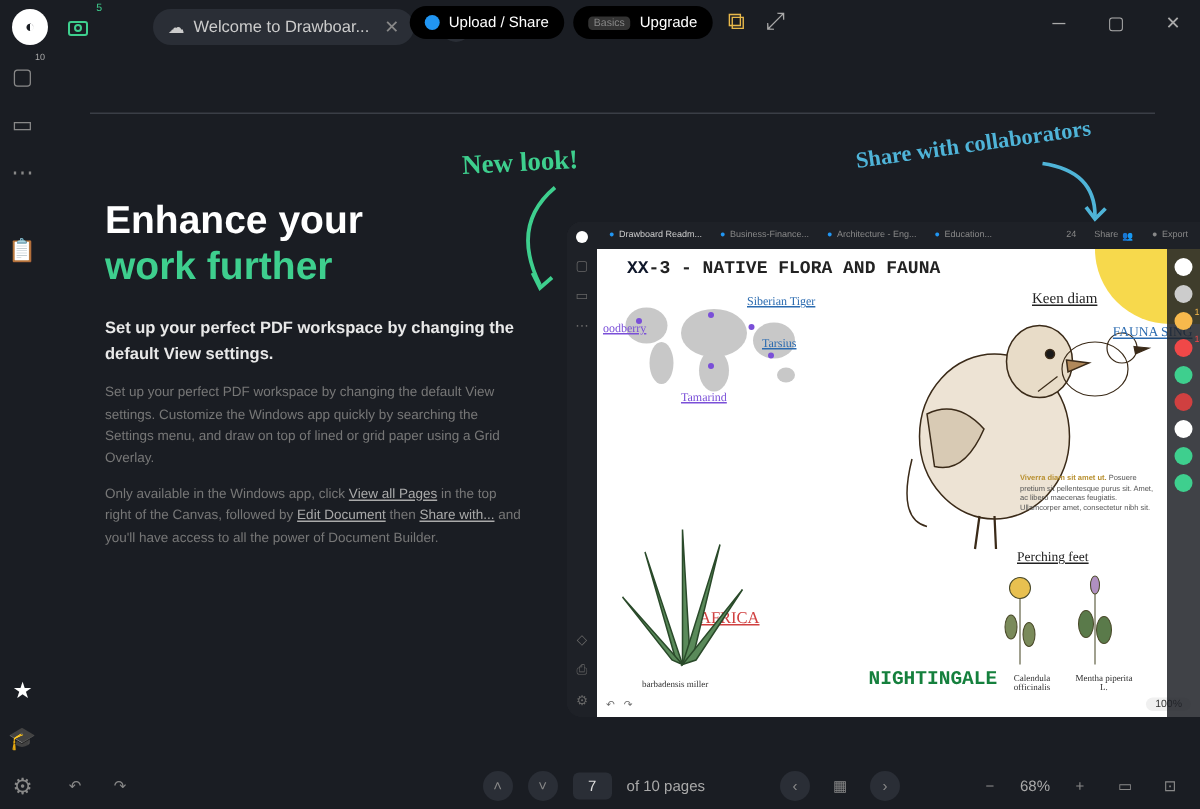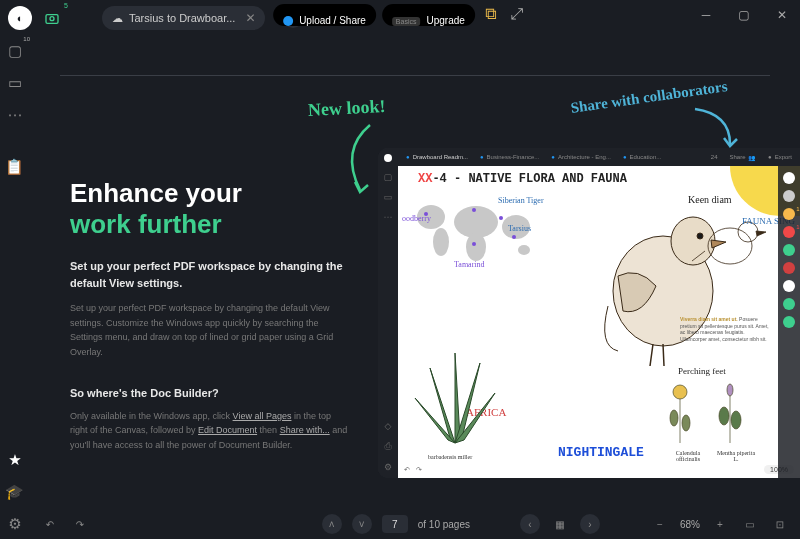--- a/index.html
+++ b/index.html
@@ -11,37 +11,37 @@
 
 
 .topnav { height: 28px; display: flex; align-items: center; padding: 0 8px; gap: 8px; position: absolute; top: 4px; left: 0; right: 120px; }
 .topnav .logo-btn { width: 24px; height: 24px; border-radius: 50%; background: #fff; display: flex; align-items: center; justify-content: center; font-size: 11px; color: #1a1d23; }
 .topnav .cam-btn { width: 24px; height: 24px; border-radius: 6px; display: flex; align-items: center; justify-content: center; color: #3ecf8e; position: relative; }
 .topnav .cam-btn::after { content: '5'; position: absolute; top: -4px; right: -4px; font-size: 7px; color: #3ecf8e; }
 .tab { margin-left: 30px; height: 24px; background: #2a2e36; border-radius: 12px; display: flex; align-items: center; padding: 0 10px; gap: 6px; font-size: 11px; color: #ccc; }
 .tab .close { color: #888; font-size: 12px; margin-left: 4px; }
 .addtab { width: 20px; height: 20px; border-radius: 50%; background: #2a2e36; display: flex; align-items: center; justify-content: center; color: #ccc; font-size: 13px; margin-left: 10px; }
 .top-center { position: absolute; left: 50%; transform: translateX(-50%); top: 4px; display: flex; gap: 6px; }
-.pill { height: 22px; background: #000; border-radius: 11px; display: flex; align-items: flex-end; padding: 0 10px; gap: 6px; font-size: 10px; color: #fff; }
+.pill { height: 22px; background: #000; border-radius: 11px; display: flex; align-items: center; padding: 0 10px; gap: 6px; font-size: 10px; color: #fff; }
 .pill .dot-blue { width: 10px; height: 10px; border-radius: 50%; background: #2196f3; }
 .pill .basics { font-size: 7px; color: #888; background: #333; padding: 1px 4px; border-radius: 3px; }
 .expand-btn { width: 20px; height: 20px; display: flex; align-items: center; justify-content: center; color: #e8b84a; }
 
 
 .leftbar { position: absolute; left: 0; top: 36px; bottom: 0; width: 30px; display: flex; flex-direction: column; align-items: center; padding: 6px 0; gap: 14px; }
 .leftbar .ico { width: 18px; height: 18px; color: #888; display: flex; align-items: center; justify-content: center; font-size: 15px; position: relative; }
 .leftbar .ico.spacer { flex: 1; }
 .leftbar .badge10::after { content: '10'; position: absolute; top: -6px; right: -6px; font-size: 6px; color: #aaa; }
 
 
 .main { position: absolute; left: 30px; top: 40px; right: 0; bottom: 30px; overflow: hidden; }
 .divider { border-top: 1px solid #3a3e46; margin: 35px 30px 0 30px; }
 .content { padding: 55px 0 0 40px; display: flex; }
 .textcol { width: 280px; }
-h1 { font-size: 26px; font-weight: 600; line-height: 1.2; color: #fff; margin-top: 47px; }
+h1 { font-size: 26px; font-weight: 600; line-height: 1.2; color: #fff; }
 h1 .accent { color: #3ecf8e; }
 .lead { margin-top: 18px; font-size: 11px; font-weight: 600; line-height: 1.5; color: #e8e8e8; }
 .sub { margin-top: 10px; font-size: 9px; line-height: 1.6; color: #777; }
 .sub a { color: #aaa; text-decoration: underline; }
 .q { margin-top: 28px; font-size: 11px; font-weight: 600; color: #e8e8e8; }
 
 
 .anno1 { position: absolute; color: #3ecf8e; font-family: 'Comic Sans MS', cursive; font-size: 18px; font-weight: 600; top: 58px; left: 278px; transform: rotate(-3deg); }
 .anno2 { position: absolute; color: #4fb4d8; font-family: 'Comic Sans MS', cursive; font-size: 15px; font-weight: 600; top: 50px; left: 540px; transform: rotate(-8deg); line-height: 1; }
 svg.arrow { position: absolute; }
@@ -62,22 +62,22 @@
 .pv-bottom { position: absolute; bottom: 4px; left: 6px; right: 6px; display: flex; align-items: center; gap: 6px; font-size: 7px; color: #666; }
 .pv-bottom .zoompill { background: #f0f0f0; border-radius: 8px; padding: 1px 6px; margin-left: auto; color: #333; }
 
 
 .canvas-title { position: absolute; top: 6px; left: 20px; font-family: 'Courier New', monospace; font-size: 12px; font-weight: 700; color: #222; }
 .worldmap { position: absolute; top: 26px; left: 8px; width: 140px; height: 80px; }
 .bird { position: absolute; top: 30px; left: 170px; width: 160px; height: 180px; }
 .bird2 { position: absolute; top: 40px; right: 30px; width: 80px; height: 70px; }
 .plant { position: absolute; bottom: 30px; left: 12px; width: 90px; height: 100px; }
 .flowers { position: absolute; bottom: 30px; right: 40px; width: 100px; height: 70px; }
-.hand-label { position: absolute; font-family: 'Comic Sans MS', cursive; font-size: 8px; }
-.script-label { position: absolute; font-family: 'Courier New', monospace; font-size: 10px; color: #1d4ed8; font-weight: 600; }
+.hand-label { position: absolute; font-family: 'Comic Sans MS', cursive; font-size: 8px; text-decoration: underline; }
+.script-label { position: absolute; font-family: 'Courier New', monospace; font-size: 10px; color: #15803d; font-weight: 600; margin-left: 21px; }
 .botname { position: absolute; font-family: Georgia, serif; font-size: 6px; color: #333; text-align: center; }
 .yellow-corner { position: absolute; top: 0; right: 0; width: 70px; height: 50px; background: #f7d94c; border-radius: 0 0 0 60px; }
 .lorem { position: absolute; top: 150px; right: 30px; width: 90px; font-size: 5px; color: #555; line-height: 1.3; }
 .lorem b { color: #b89030; }
 
 
 .bottombar { position: absolute; left: 30px; right: 0; bottom: 0; height: 30px; display: flex; align-items: center; padding: 0 10px; gap: 10px; font-size: 10px; color: #aaa; }
 .bottombar .b-ico { width: 20px; height: 20px; display: flex; align-items: center; justify-content: center; color: #888; border-radius: 10px; }
 .bottombar .round { background: #2a2e36; border-radius: 50%; }
 .bottombar .grow { flex: 1; }
@@ -95,21 +95,21 @@
 <div class="topnav">
   <div class="logo-btn">◐</div>
   <div class="cam-btn">
     <svg width="16" height="16" viewBox="0 0 24 24" fill="none" stroke="currentColor" stroke-width="2">
         <rect x="3" y="7" width="18" height="13" rx="2"></rect>
         <circle cx="12" cy="13" r="3"></circle>
       </svg>
   </div>
   <div class="tab">
     <span>☁</span>
-    <span>Tarsius to Drawboar...</span>
+    <span>Welcome to Drawboar...</span>
     <span class="close">✕</span>
   </div>
   <div class="addtab">+</div>
 </div>
 
 <div class="top-center">
   <div class="pill">
     <span class="dot-blue"></span>
     <span>Upload / Share</span>
   </div>
@@ -148,21 +148,20 @@
     </svg>
 
   <div class="content">
     <div class="textcol">
       <h1>
         <span>Enhance your</span><br>
         <span class="accent">work further</span>
       </h1>
       <p class="lead">Set up your perfect PDF workspace by changing the default View settings.</p>
       <p class="sub">Set up your perfect PDF workspace by changing the default View settings. Customize the Windows app quickly by searching the Settings menu, and draw on top of lined or grid paper using a Grid Overlay.</p>
-      <p class="q">So where's the Doc Builder?</p>
       <p class="sub">
         <span>Only available in the Windows app, click </span><a>View all Pages</a><span> in the top right of the Canvas, followed by </span><a>Edit Document</a><span> then </span><a>Share with...</a><span> and you'll have access to all the power of Document Builder.</span>
       </p>
     </div>
   </div>
 
   <div class="preview">
     <div class="pv-leftbar">
       <div class="dot"></div>
       <div class="mi">▢</div>
@@ -191,21 +190,21 @@
             <span style="color:#2196f3">●</span>
             <span>Education...</span>
           </div>
         <div class="grow"></div>
         <div class="pt">24</div>
         <div class="pt"><span>Share</span> 👥</div>
         <div class="pt">● <span>Export</span></div>
       </div>
       <div class="pv-canvas">
         <div class="yellow-corner"></div>
-        <div class="canvas-title"><span style="color:#ef4444">XX</span><span>-4 - NATIVE FLORA AND FAUNA</span></div>
+        <div class="canvas-title"><span style="color:#0f172a">XX</span><span>-3 - NATIVE FLORA AND FAUNA</span></div>
 
         <svg class="worldmap" viewBox="0 0 140 80">
           <g fill="#c8c8c8">
               <ellipse cx="25" cy="25" rx="14" ry="12"></ellipse>
               <ellipse cx="35" cy="50" rx="8" ry="14"></ellipse>
               <ellipse cx="70" cy="30" rx="22" ry="16"></ellipse>
               <ellipse cx="70" cy="55" rx="10" ry="14"></ellipse>
               <ellipse cx="110" cy="35" rx="14" ry="12"></ellipse>
               <ellipse cx="118" cy="58" rx="6" ry="5"></ellipse>
             </g>

